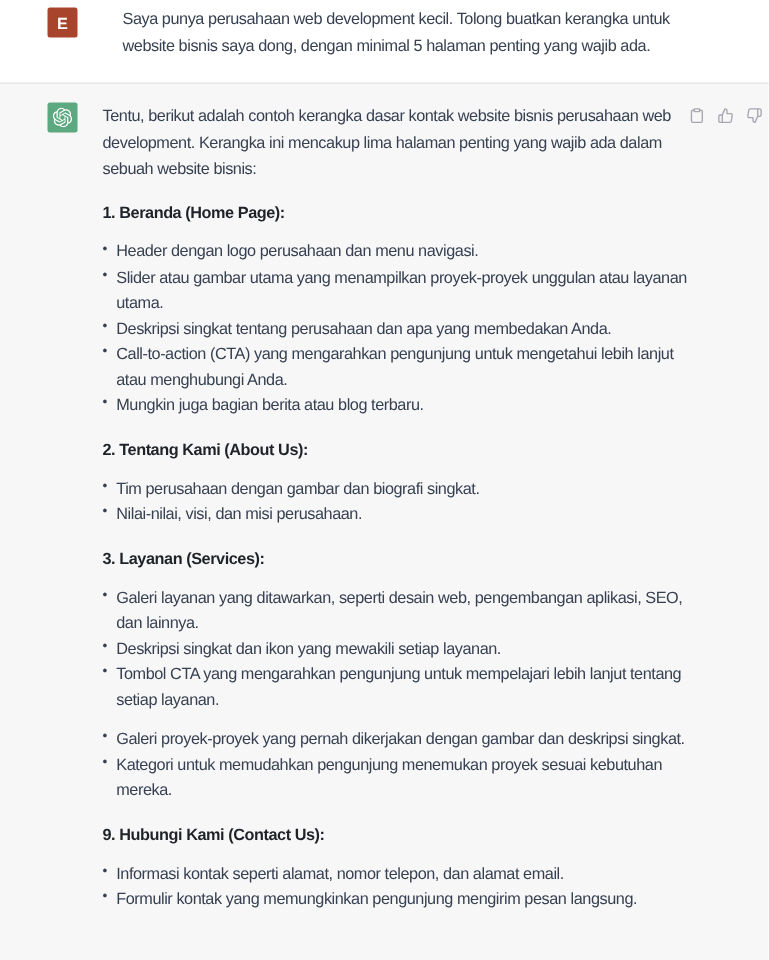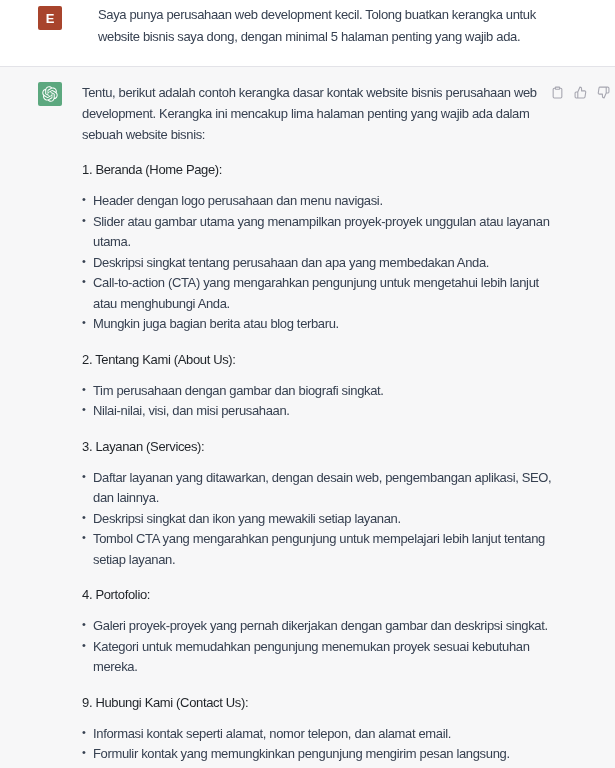--- a/index.html
+++ b/index.html
@@ -32,21 +32,21 @@
   }
   .avatar-bot { background:var(--assistant-avatar-bg,#5ca87f); }
   .content {
     margin-left:20px; width:488px;
     font-size:13px; letter-spacing:-0.35px;
     color:var(--text,#374151);
   }
   .user-text { line-height:22px; margin-top:-2px;margin-left:36px; }
   .intro { line-height:21px; }
   .section-heading {
-    font-weight:normal; color:var(--heading-text,#1f2328);
+    font-weight:bold; color:var(--heading-text,#1f2328);
     line-height:21px; margin-top:14px;
   }
   .bullets { list-style:none; margin-top:11px; }
   .bullets li {
     position:relative; padding-left:11px; line-height:20.5px;
   }
   .bullets li::before {
     content:"•"; position:absolute; left:0; top:-2px;
     font-size:11px; color:var(--text,#374151);
   }
@@ -100,28 +100,27 @@
     <p class="section-heading">2. Tentang Kami (About Us):</p>
     <ul class="bullets">
               <li>Tim perusahaan dengan gambar dan biografi singkat.</li>
               <li>Nilai-nilai, visi, dan misi perusahaan.</li>
             </ul>
   </div>
 
   <div class="section">
     <p class="section-heading">3. Layanan (Services):</p>
     <ul class="bullets">
-              <li>Daftar layanan yang ditawarkan, dengan desain web, pengembangan aplikasi, SEO, dan lainnya.</li>
+              <li>Galeri layanan yang ditawarkan, seperti desain web, pengembangan aplikasi, SEO, dan lainnya.</li>
               <li>Deskripsi singkat dan ikon yang mewakili setiap layanan.</li>
               <li>Tombol CTA yang mengarahkan pengunjung untuk mempelajari lebih lanjut tentang setiap layanan.</li>
             </ul>
   </div>
 
   <div class="section">
-    <p class="section-heading">4. Portofolio:</p>
     <ul class="bullets">
               <li>Galeri proyek-proyek yang pernah dikerjakan dengan gambar dan deskripsi singkat.</li>
               <li>Kategori untuk memudahkan pengunjung menemukan proyek sesuai kebutuhan mereka.</li>
             </ul>
   </div>
 
   <div class="section">
     <p class="section-heading">9. Hubungi Kami (Contact Us):</p>
     <ul class="bullets">
               <li>Informasi kontak seperti alamat, nomor telepon, dan alamat email.</li>

